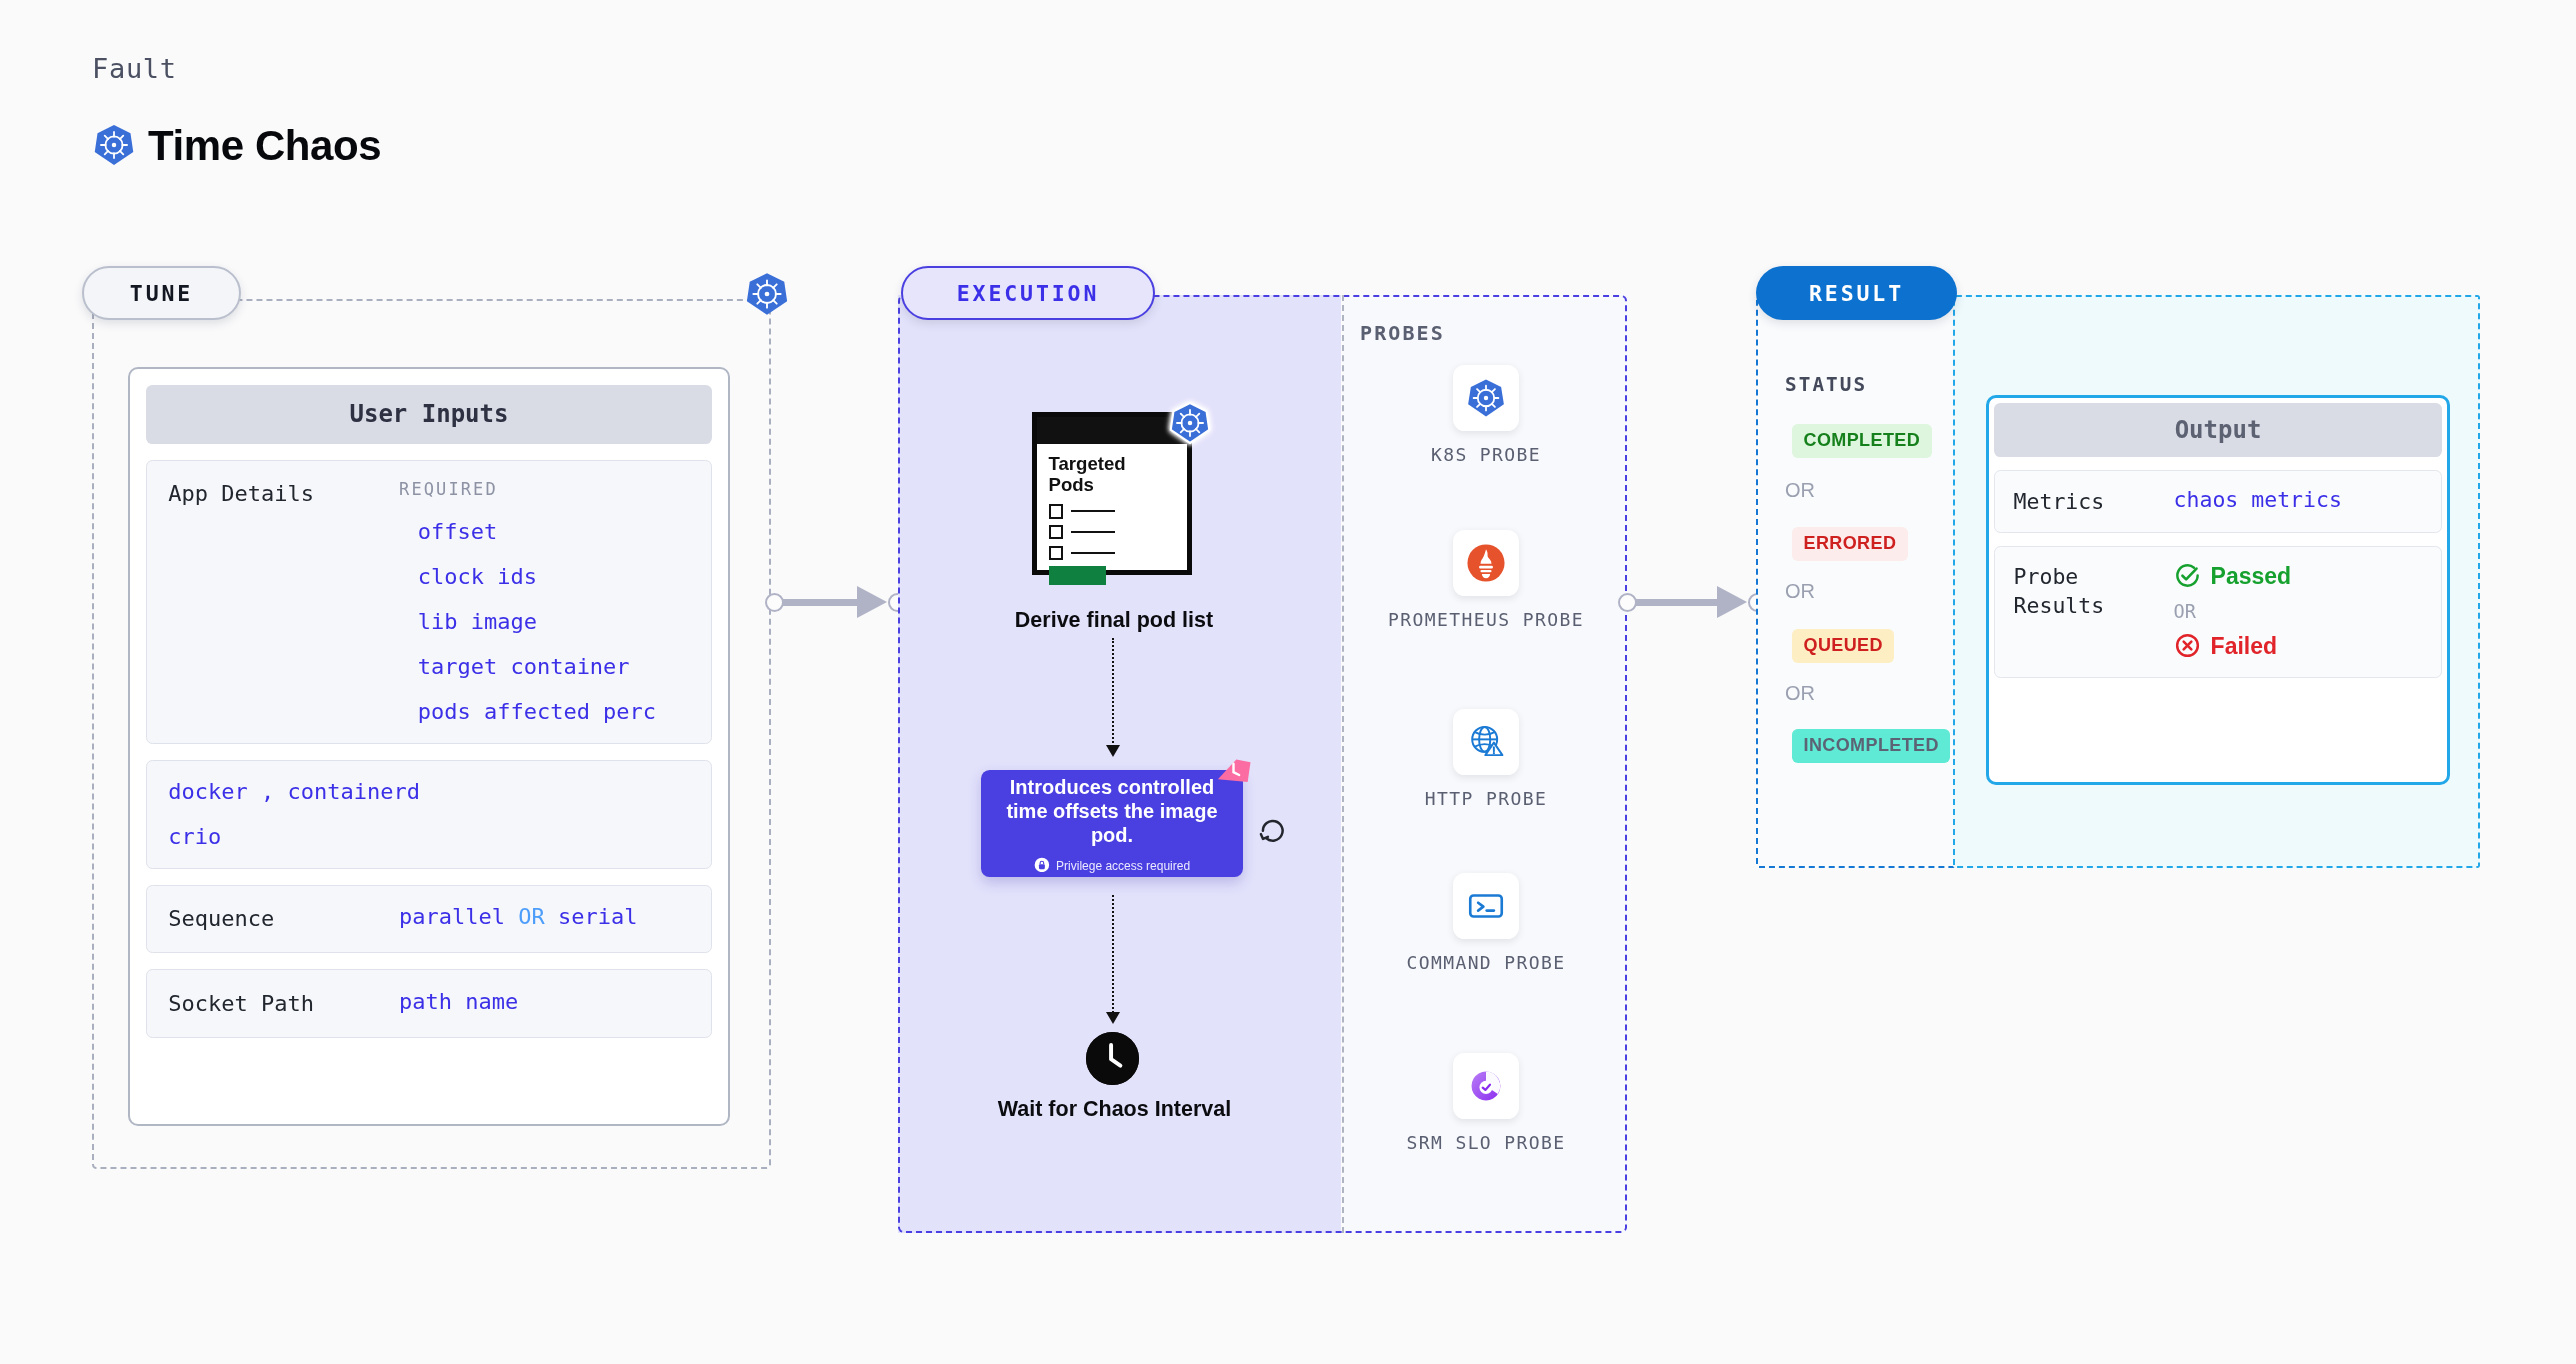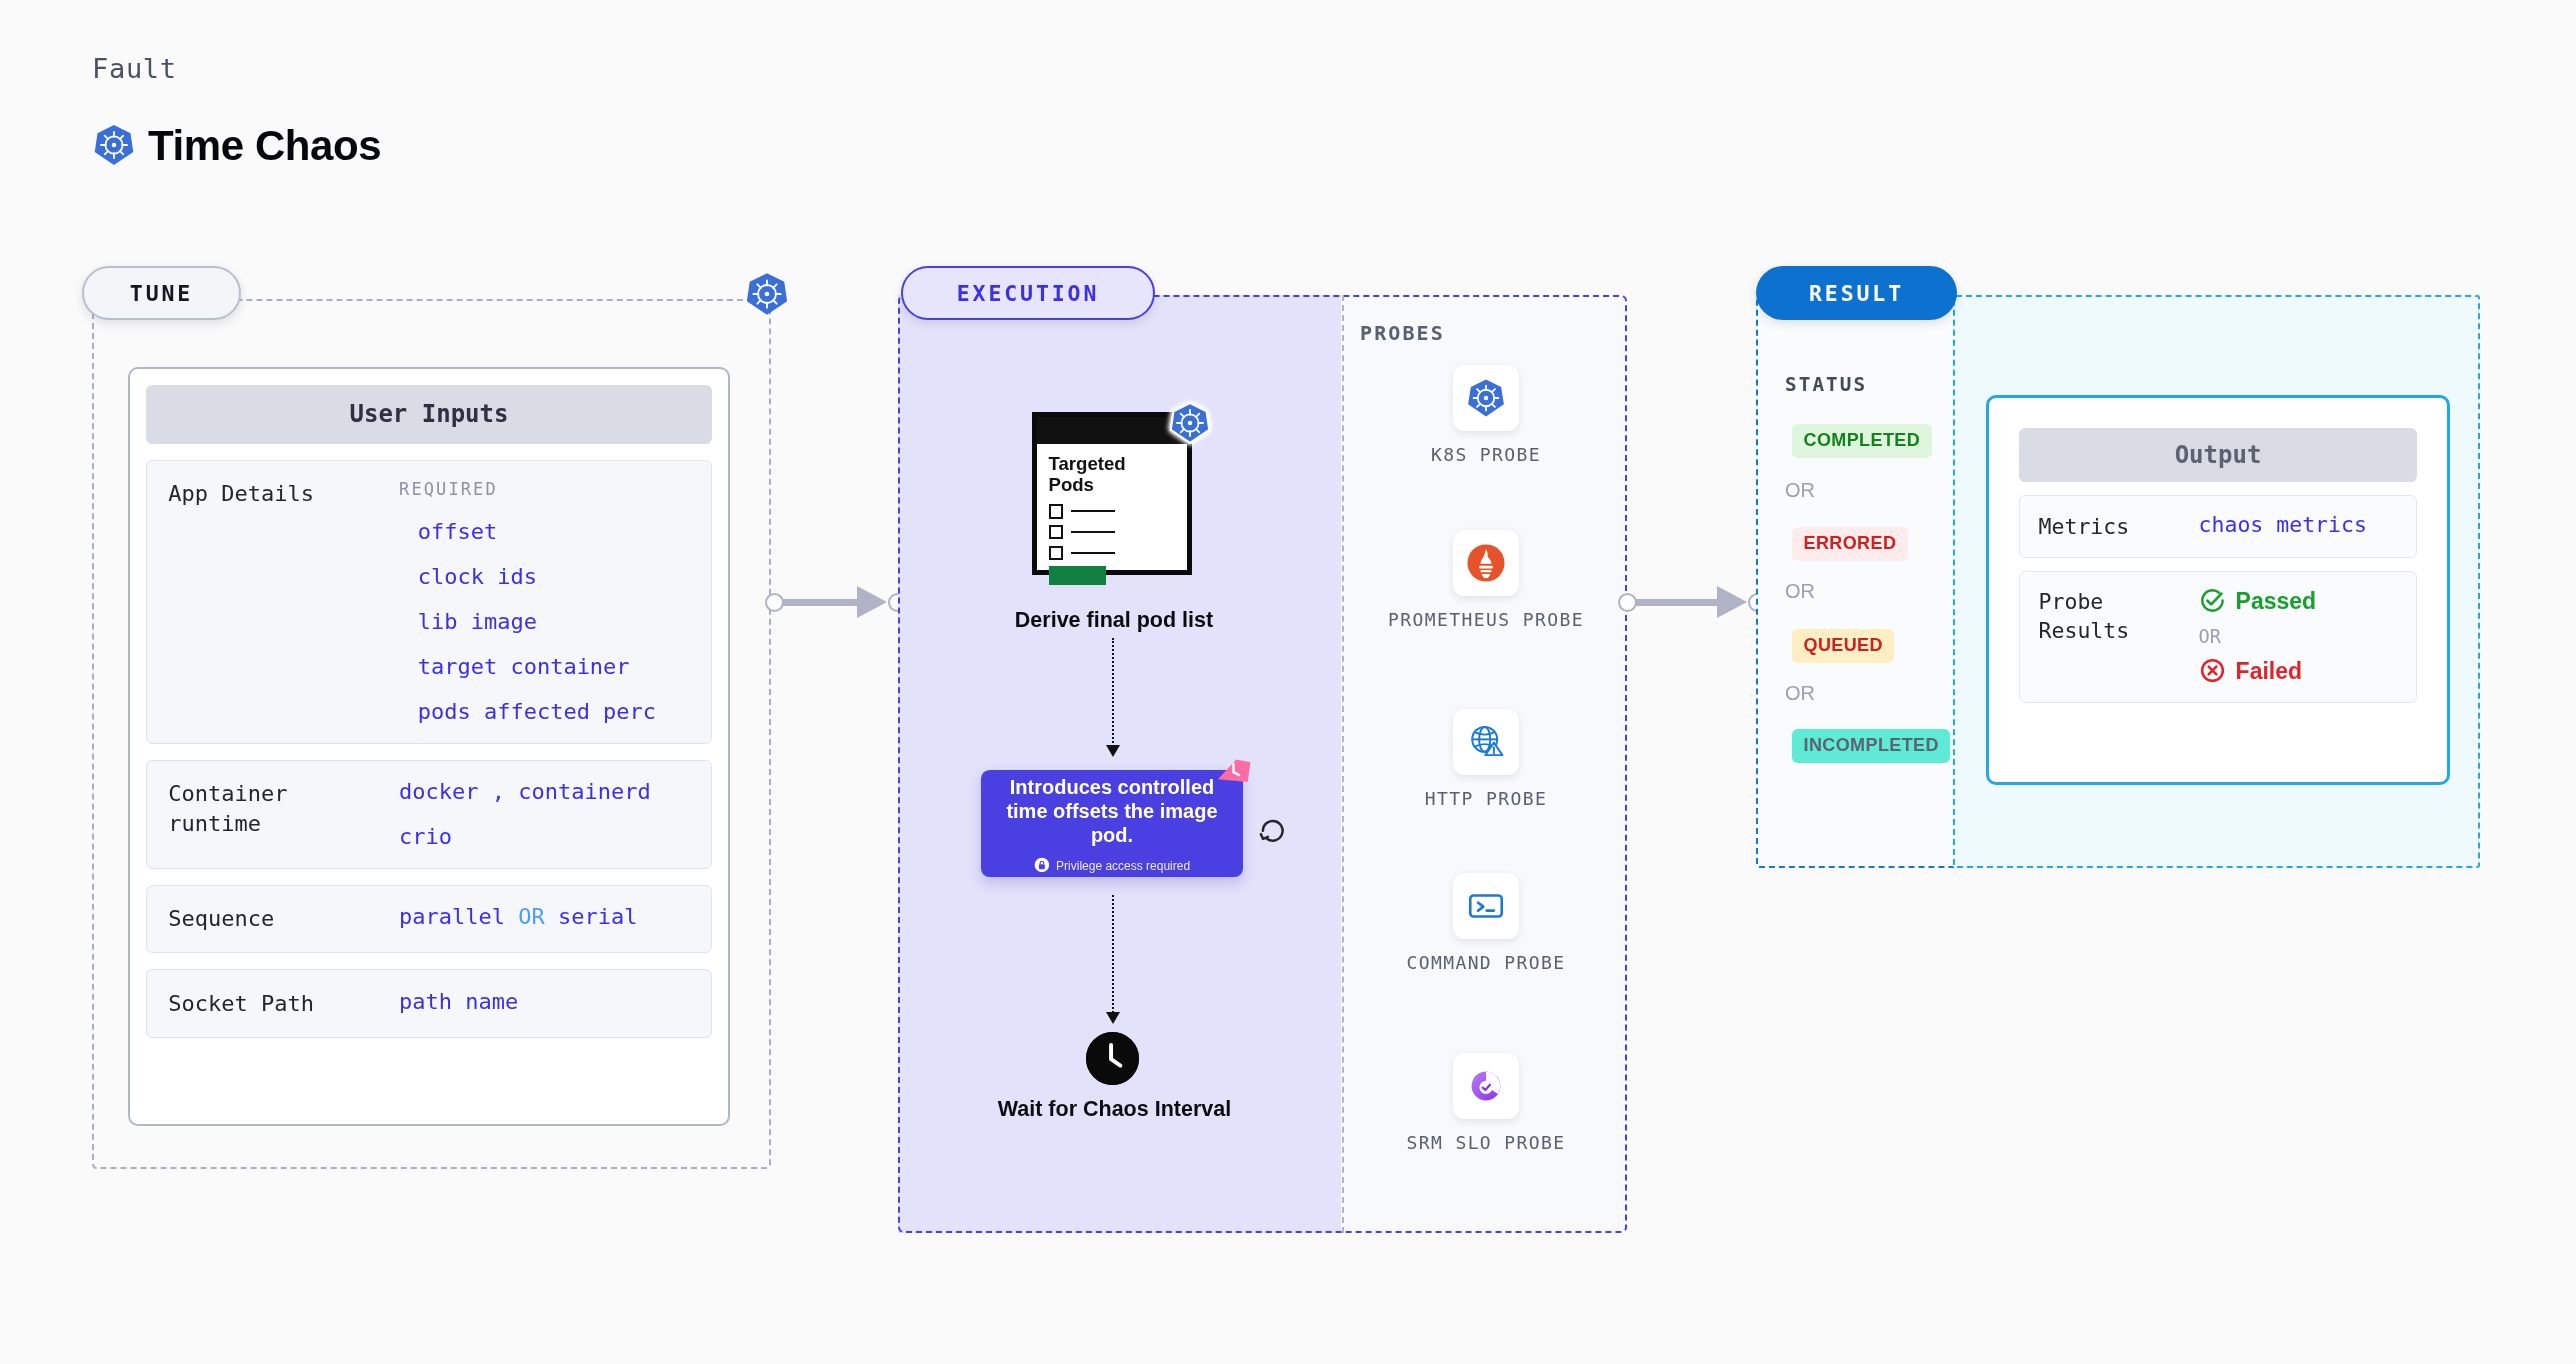--- a/index.html
+++ b/index.html
@@ -251,21 +251,21 @@
     letter-spacing: 0.4px;
   }
   .or-text {
     position: absolute; left: 1785px;
     font-size: 20px; color: #9aa0b0;
   }
   #output-card {
     position: absolute; left: 1986px; top: 395px;
     width: 464px; height: 390px;
     background: #fff; border: 3.6px solid #22a7e8;
-    border-radius: 10px; padding: 30px;
+    border-radius: 10px; padding: 5px;
   }
   #output-card .card-header { height: 54px; color: #5d6273; }
   .out-box {
     margin-top: 13px; background: #fafbfc;
     border: 1.4px solid #e3e6ec; border-radius: 6.4px;
     padding: 15.8px 18.6px; display: flex; gap: 17px;
   }
   .out-label {
     font-family: "DejaVu Sans Mono", monospace;
     font-size: 21.5px; color: #22262f; width: 143px;
@@ -351,21 +351,20 @@
       <div class="req">REQUIRED</div>
       <div class="val indent">offset</div>
       <div class="val indent">clock ids</div>
       <div class="val indent">lib image</div>
       <div class="val indent">target container</div>
       <div class="val indent">pods affected perc</div>
     </div>
   </div>
 
   <div class="field-box">
-    <div class="field-label">Container runtime</div>
     <div class="field-values">
       <div class="val">
         <span>docker</span>
         <span class="sep">,</span>
         <span>containerd</span>
       </div>
       <div class="val">crio</div>
     </div>
   </div>
 

